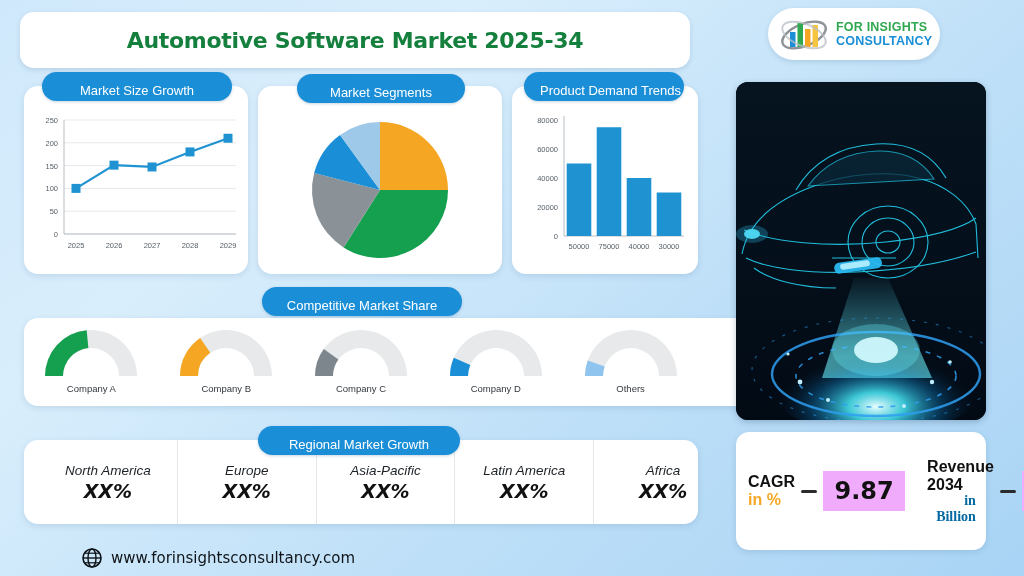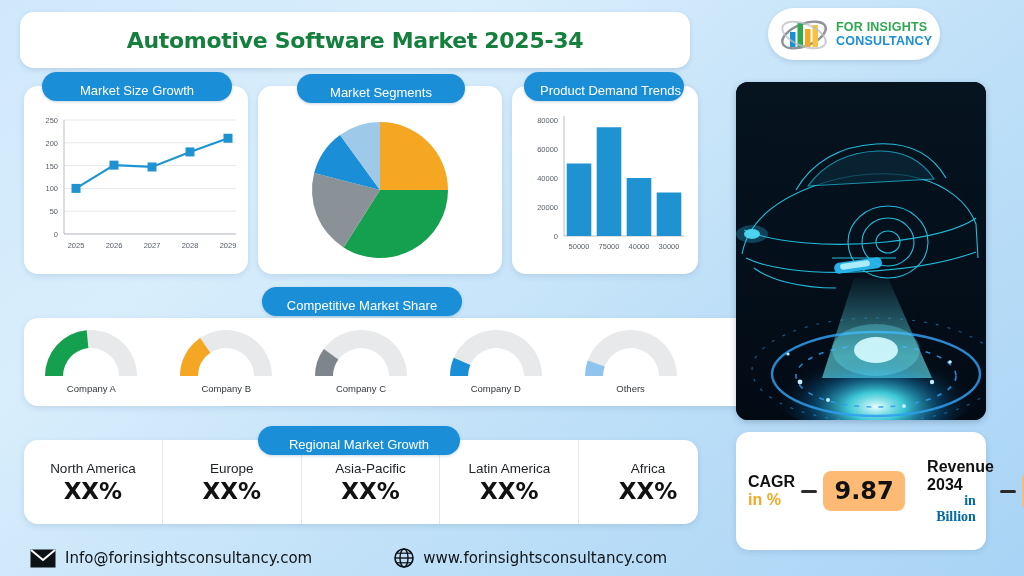--- a/index.html
+++ b/index.html
@@ -70,28 +70,28 @@
   .gauge-row{
     position:absolute;left:0;top:0;width:674px;height:88px;
     display:flex;
   }
   .gauge-cell{flex:1;display:flex;flex-direction:column;align-items:center;justify-content:flex-start;padding-top:4px;}
   .gauge-label{font-size:9.5px;color:#33383d;margin-top:1px;}
 
   
   #panel-region{left:24px;top:440px;width:674px;height:84px;}
   #pill-region{left:258px;top:426px;width:202px;}
-  .region-row{position:absolute;left:0;top:0;width:693px;height:84px;display:flex;}
+  .region-row{position:absolute;left:15px;top:0;width:693px;height:84px;display:flex;font-style:italic;}
   .region-cell{
     flex:1;display:flex;flex-direction:column;align-items:center;justify-content:center;
     border-right:1px solid #e3e7ea;gap:2px;
   }
   .region-cell:last-child{border-right:none;}
   .region-name{font-size:13.5px;color:#1c2126;}
-  .region-val{font-size:23px;font-weight:bold;color:#111111;font-family:"DejaVu Sans",sans-serif;}
+  .region-val{font-size:19px;font-weight:bold;color:#111111;font-family:"DejaVu Sans",sans-serif;}
 
   
   #hero{
     position:absolute;left:736px;top:82px;width:250px;height:338px;
     border-radius:12px;overflow:hidden;
     box-shadow:0 2px 6px rgba(40,70,110,.3);
     background:#050d16;
   }
 
   
@@ -101,21 +101,21 @@
     box-shadow:0 2px 6px rgba(60,100,140,.18);
     display:flex;flex-direction:row;
   }
   .stat-row{flex:1;display:flex;align-items:center;padding:0 10px 0 12px;box-sizing:border-box;}
   .stat-lbl{flex:1;line-height:1.1;}
   .stat-lbl .l1{font-size:16px;font-weight:bold;color:#111111;}
   .stat-lbl .l1 .accent{color:#f5a623;}
   .stat-lbl .l2{font-size:14px;font-weight:bold;color:#0369a1;text-align:right;padding-right:18px;font-family:Liberation Serif, serif;}
   .stat-dash{width:16px;height:3px;background:#2b2b2b;margin:0 6px;border-radius:2px;flex:0 0 auto;}
   .stat-badge{
-    width:82px;height:40px;background:#fdba74;border-radius:8px;
+    width:82px;height:40px;background:#f0abfc;border-radius:0;
     display:flex;align-items:center;justify-content:center;flex:0 0 auto;
     font-size:24px;font-weight:bold;color:#111111;font-family:"DejaVu Sans",sans-serif;
   }
 
   
   .footer{position:absolute;left:0;top:540px;width:730px;height:36px;display:flex;align-items:center;}
   .foot-item{display:flex;align-items:center;gap:9px;}
   #foot-email{margin-left:30px;}
   #foot-web{margin-left:82px;}
   .foot-txt{font-size:15px;color:#101418;font-family:"DejaVu Sans",sans-serif;}
@@ -364,27 +364,20 @@
       <div class="stat-lbl">
         <div class="l1"><span>Revenue 2034</span></div>
         <div class="l2">in Billion</div>
       </div>
       <div class="stat-dash"></div>
       <div class="stat-badge">40.87</div>
     </div>
   </div>
 
   <div class="footer">
-    <div class="foot-item" id="foot-email">
-      <svg width="26" height="19" viewBox="0 0 26 19">
-        <rect x="0.5" y="0.5" width="25" height="18" fill="#0d1217"></rect>
-        <path d="M1 1 L13 11 L25 1" fill="none" stroke="#ffffff" stroke-width="2"></path>
-      </svg>
-      <span class="foot-txt">Info@forinsightsconsultancy.com</span>
-    </div>
     <div class="foot-item" id="foot-web">
       <svg width="20" height="20" viewBox="0 0 20 20">
         <circle cx="10" cy="10" r="9" fill="none" stroke="#0d1217" stroke-width="1.6"></circle>
         <ellipse cx="10" cy="10" rx="4" ry="9" fill="none" stroke="#0d1217" stroke-width="1.4"></ellipse>
         <line x1="1" y1="10" x2="19" y2="10" stroke="#0d1217" stroke-width="1.4"></line>
         <line x1="2.6" y1="5.2" x2="17.4" y2="5.2" stroke="#0d1217" stroke-width="1.2"></line>
         <line x1="2.6" y1="14.8" x2="17.4" y2="14.8" stroke="#0d1217" stroke-width="1.2"></line>
       </svg>
       <span class="foot-txt">www.forinsightsconsultancy.com</span>
     </div>

